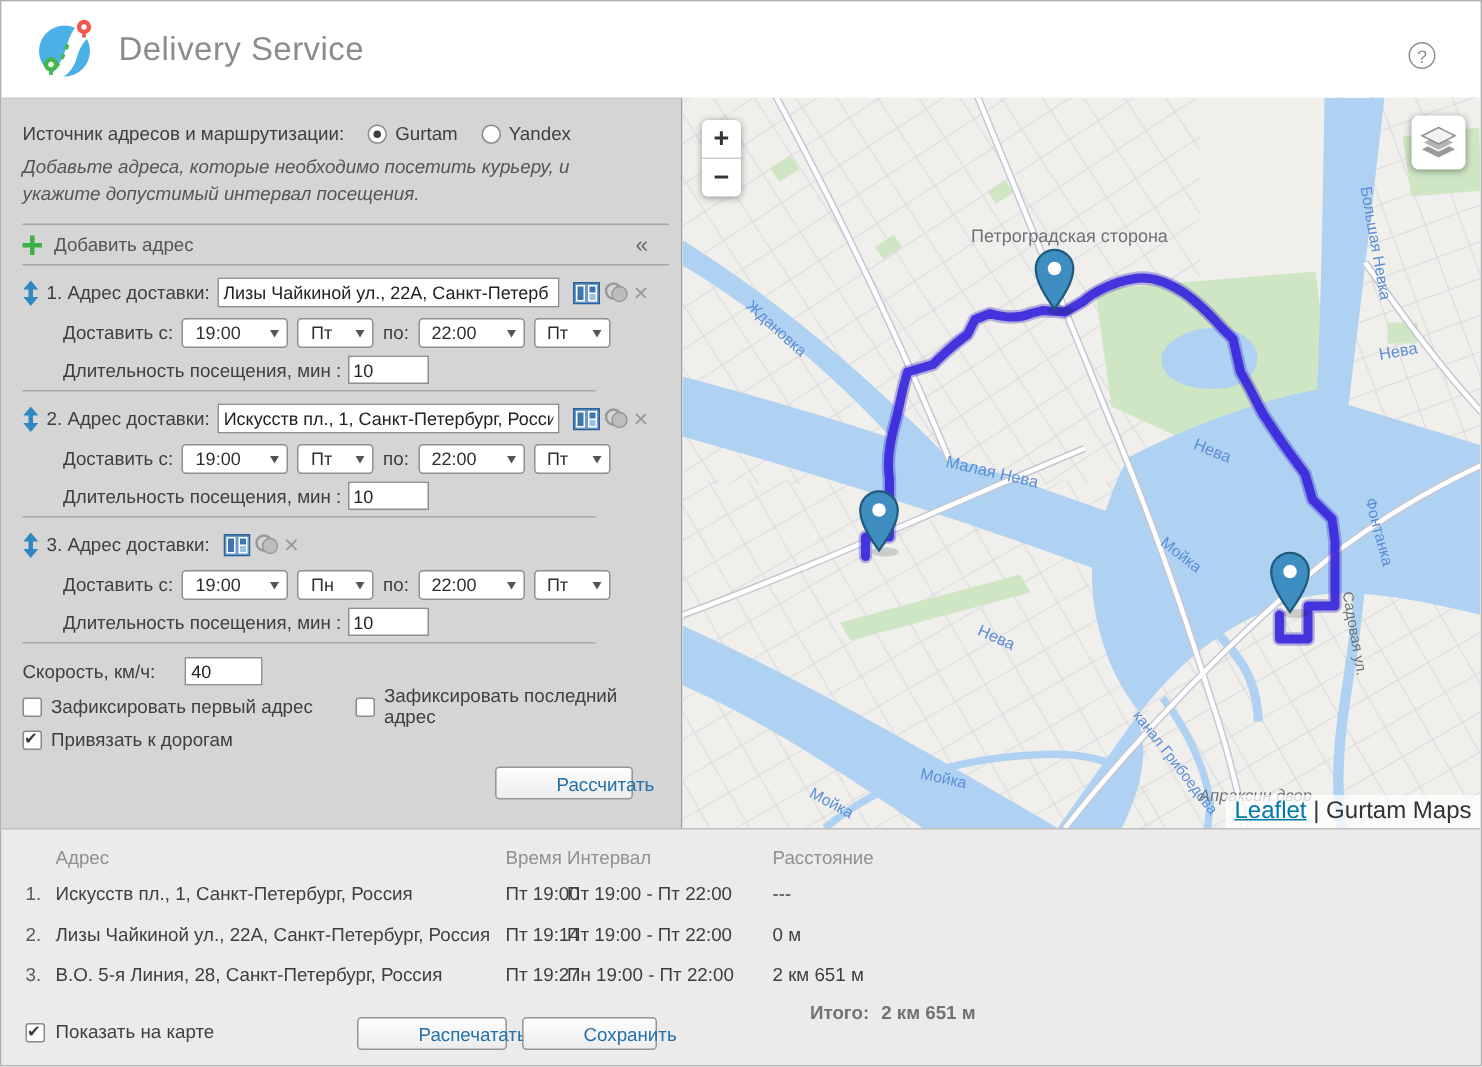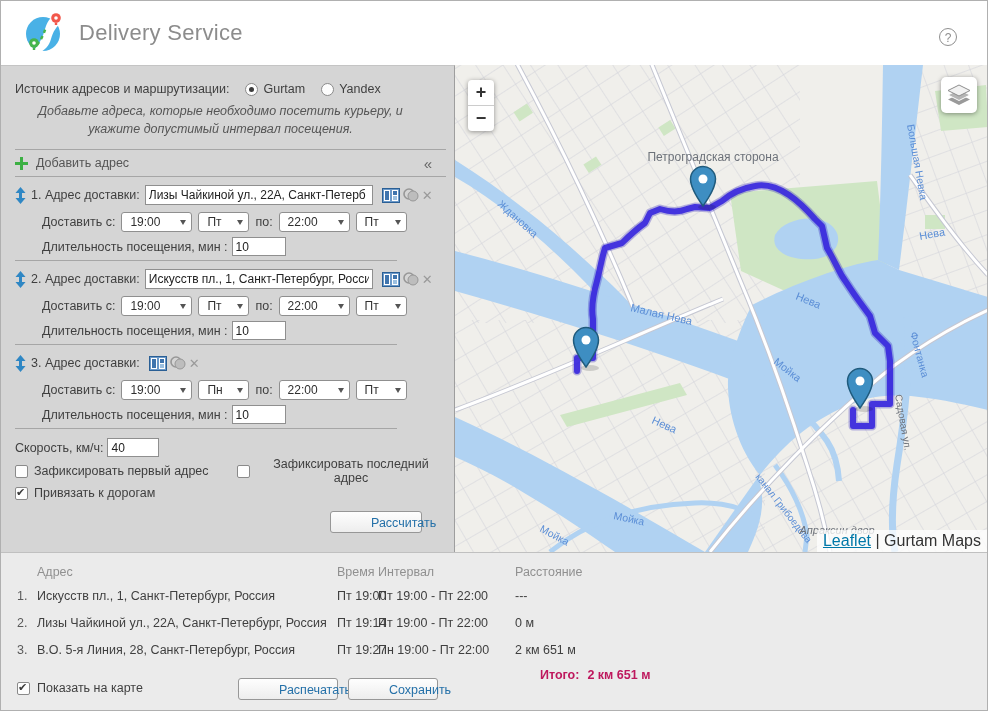--- a/index.html
+++ b/index.html
@@ -38,21 +38,21 @@
   .rowicons{display:flex;align-items:center;gap:3px;margin-left:4px;}
   .xicon{color:#9a9a9a;font-size:13px;font-weight:bold;cursor:pointer;line-height:1;}
   .addr-line2{display:flex;align-items:center;gap:6px;margin:4px 0 0 27px;height:22px;}
   .addr-line3{display:flex;align-items:center;gap:4px;margin:3px 0 3px 27px;height:21px;}
   .sel{display:inline-flex;align-items:center;justify-content:space-between;background:#fff;border:1px solid #8f8f8f;
        border-radius:3px;height:20px;padding:0 5px 0 8px;font-size:12px;color:#2f2f2f;box-sizing:border-box;cursor:pointer;}
   .sel-time{width:71px;}
   .sel-day{width:51px;}
   .caret{width:0;height:0;border-left:3.5px solid transparent;border-right:3.5px solid transparent;border-top:5px solid #555;margin-left:5px;}
   .dur-inp{width:54px;height:19px;}
-  .speed-row{margin-top:9px;display:flex;align-items:center;gap:4px;}
+  .speed-row{margin-top:9px;display:flex;align-items:center;gap:20px;}
   .speed-inp{width:52px;height:19px;}
   .cbrow{display:flex;align-items:center;gap:6px;margin-top:6px;height:16px;}
   .cb{flex:0 0 13px;width:13px;height:13px;border:1px solid #8a8a8a;border-radius:2px;background:#fdfdfd;position:relative;box-sizing:border-box;cursor:pointer;}
   .cb.checked::after{content:"\2714";position:absolute;left:0px;top:-2px;font-size:11px;color:#3a3a3a;}
   .cb2{position:absolute;left:222px;display:flex;align-items:center;gap:6px;}
   .cbrow1{position:relative;}
   .btn{display:inline-block;border:1px solid #979797;border-radius:3px;background:linear-gradient(#fefefe,#ededed);
        color:#2470a8;font-size:12.5px;text-align:center;cursor:pointer;font-family:inherit;padding-left:40px;}
   .calc-row{display:flex;margin-top:10px;}
   .calc-btn{margin-left:auto;margin-right:24px;width:92px;height:22px;line-height:20px;}
@@ -64,27 +64,27 @@
   .zbtn + .zbtn{border-top:1px solid #ccc;}
   .layersctl{position:absolute;right:10px;top:12px;width:36px;height:36px;background:#fff;border-radius:5px;
              box-shadow:0 1px 5px rgba(0,0,0,.4);z-index:5;display:flex;align-items:center;justify-content:center;cursor:pointer;}
   .attrib{position:absolute;right:0;bottom:0;background:rgba(255,255,255,.75);padding:2px 6px;font-size:16px;color:#333;z-index:5;}
   .attrib a{color:#0078a8;text-decoration:underline;cursor:pointer;}
   
   .results{position:relative;height:160px;background:#ebebeb;border-top:1px solid #c0c0c0;font-size:12.5px;color:#3f3f3f;box-sizing:border-box;padding-top:8px;}
   .rrow{display:grid;grid-template-columns:36px 300px 41px 137px auto;align-items:baseline;height:27px;line-height:27px;white-space:nowrap;}
   .rhead{color:#909090;height:22px;line-height:22px;}
   .rnum{padding-left:16px;color:#5a5a5a;}
-  .total-row{display:flex;align-items:center;margin-left:539px;height:22px;font-weight:bold;color:#be185d;}
+  .total-row{display:flex;align-items:center;margin-left:539px;height:22px;font-weight:bold;color:#737373;}
   .total-row .tv{margin-left:8px;}
   .rfoot{position:absolute;left:0;right:0;bottom:10px;height:24px;}
   .showmap{position:absolute;left:16px;top:3px;display:flex;align-items:center;gap:7px;}
   .print-btn{position:absolute;left:237px;top:0;width:100px;height:22px;line-height:20px;}
   .save-btn{position:absolute;left:347px;top:0;width:90px;height:22px;line-height:20px;}
-  .lbl{cursor:default;text-align:center;}
+  .lbl{cursor:default;}
 </style>
 </head>
 <body>
 
 <div class="app">
 
   <div class="hdr">
     <svg class="logo" viewBox="0 0 42 42">
       <circle cx="20" cy="22" r="17" fill="#49b1e6"></circle>
       <path d="M10,39 C18,30 20,24 22,17 C24,10 27,6 31,3 L40,10 C33,14 30,20 28,27 C26,34 22,38 16,41 Z" fill="#fff"></path>

